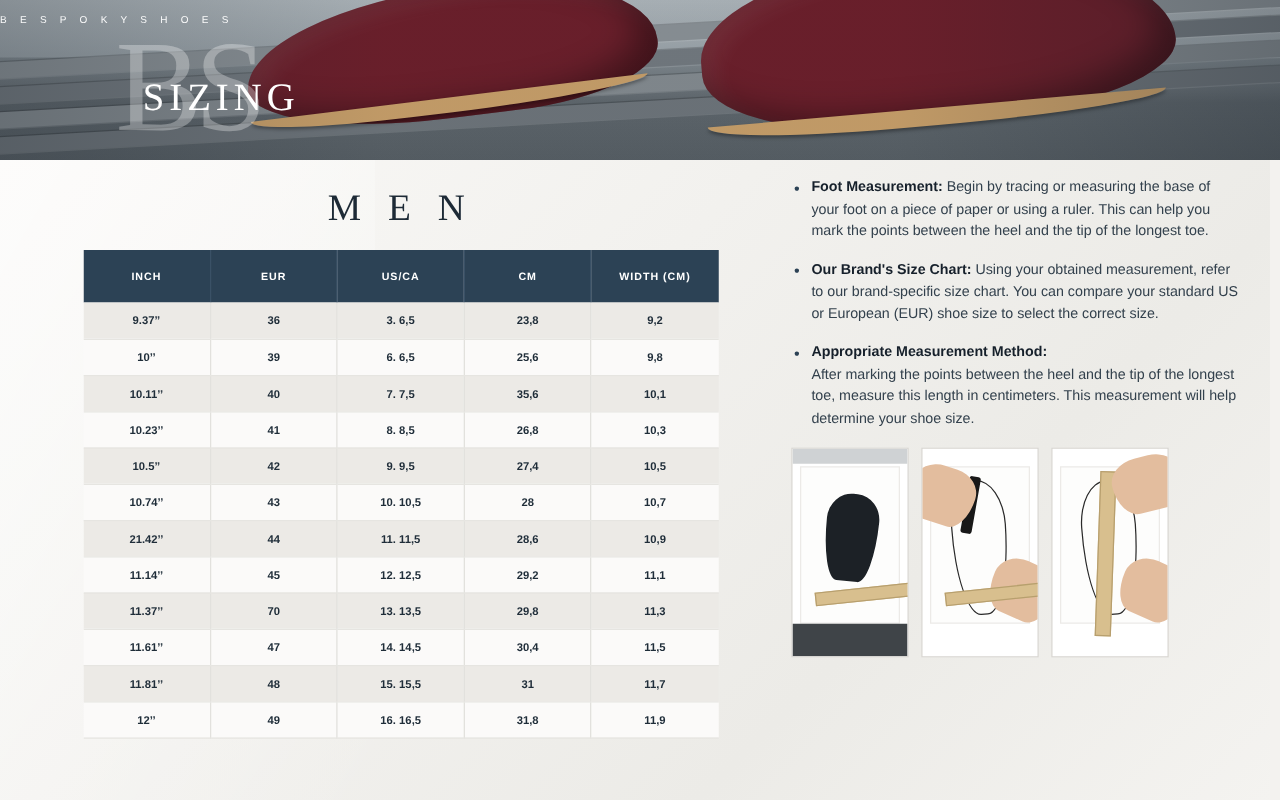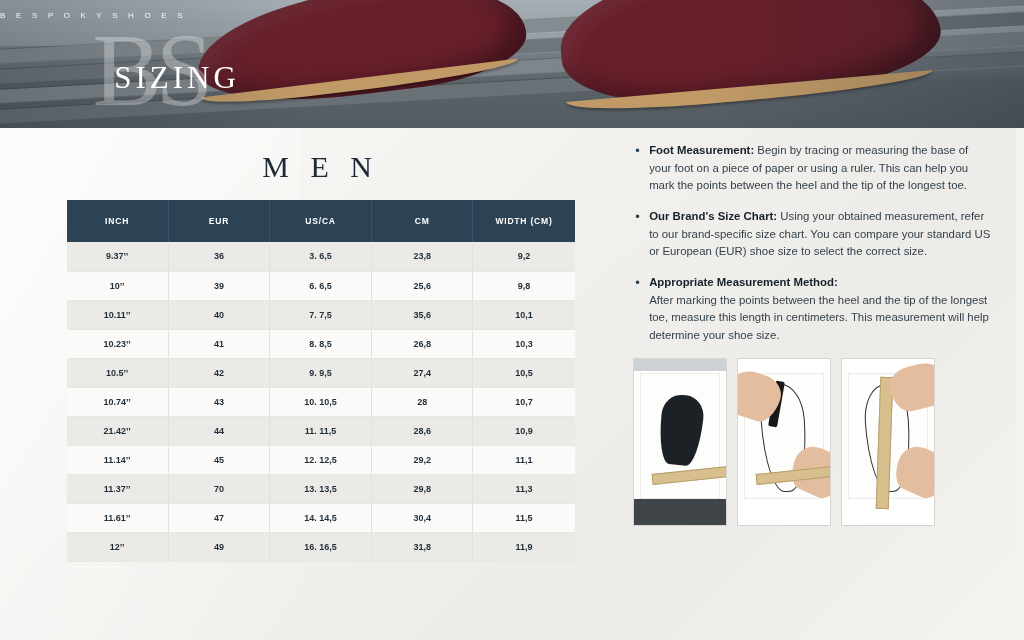--- a/index.html
+++ b/index.html
@@ -313,20 +313,27 @@
             <td>13. 13,5</td>
             <td>29,8</td>
             <td>11,3</td>
           </tr>
           <tr>
             <td>11.61’’</td>
             <td>47</td>
             <td>14. 14,5</td>
             <td>30,4</td>
             <td>11,5</td>
+          </tr>
+          <tr>
+            <td>11.81’’</td>
+            <td>48</td>
+            <td>15. 15,5</td>
+            <td>31</td>
+            <td>11,7</td>
           </tr>
           <tr>
             <td>12’’</td>
             <td>49</td>
             <td>16. 16,5</td>
             <td>31,8</td>
             <td>11,9</td>
           </tr>
         </tbody>
       </table>

